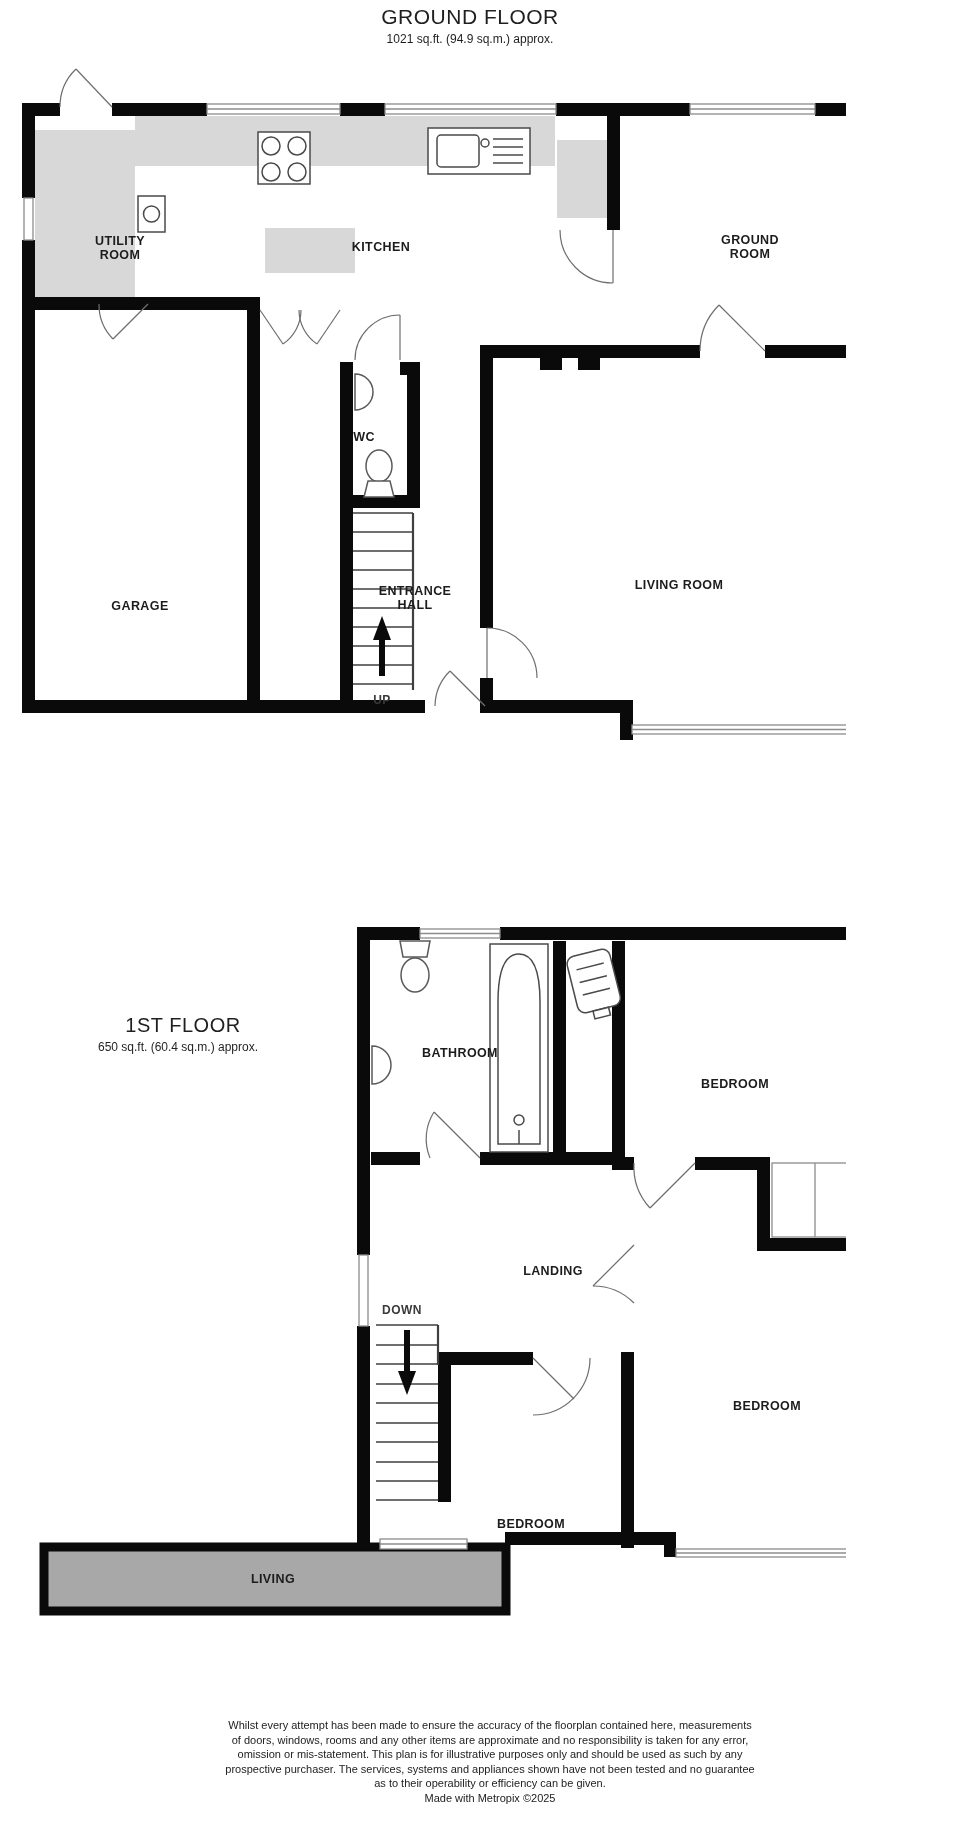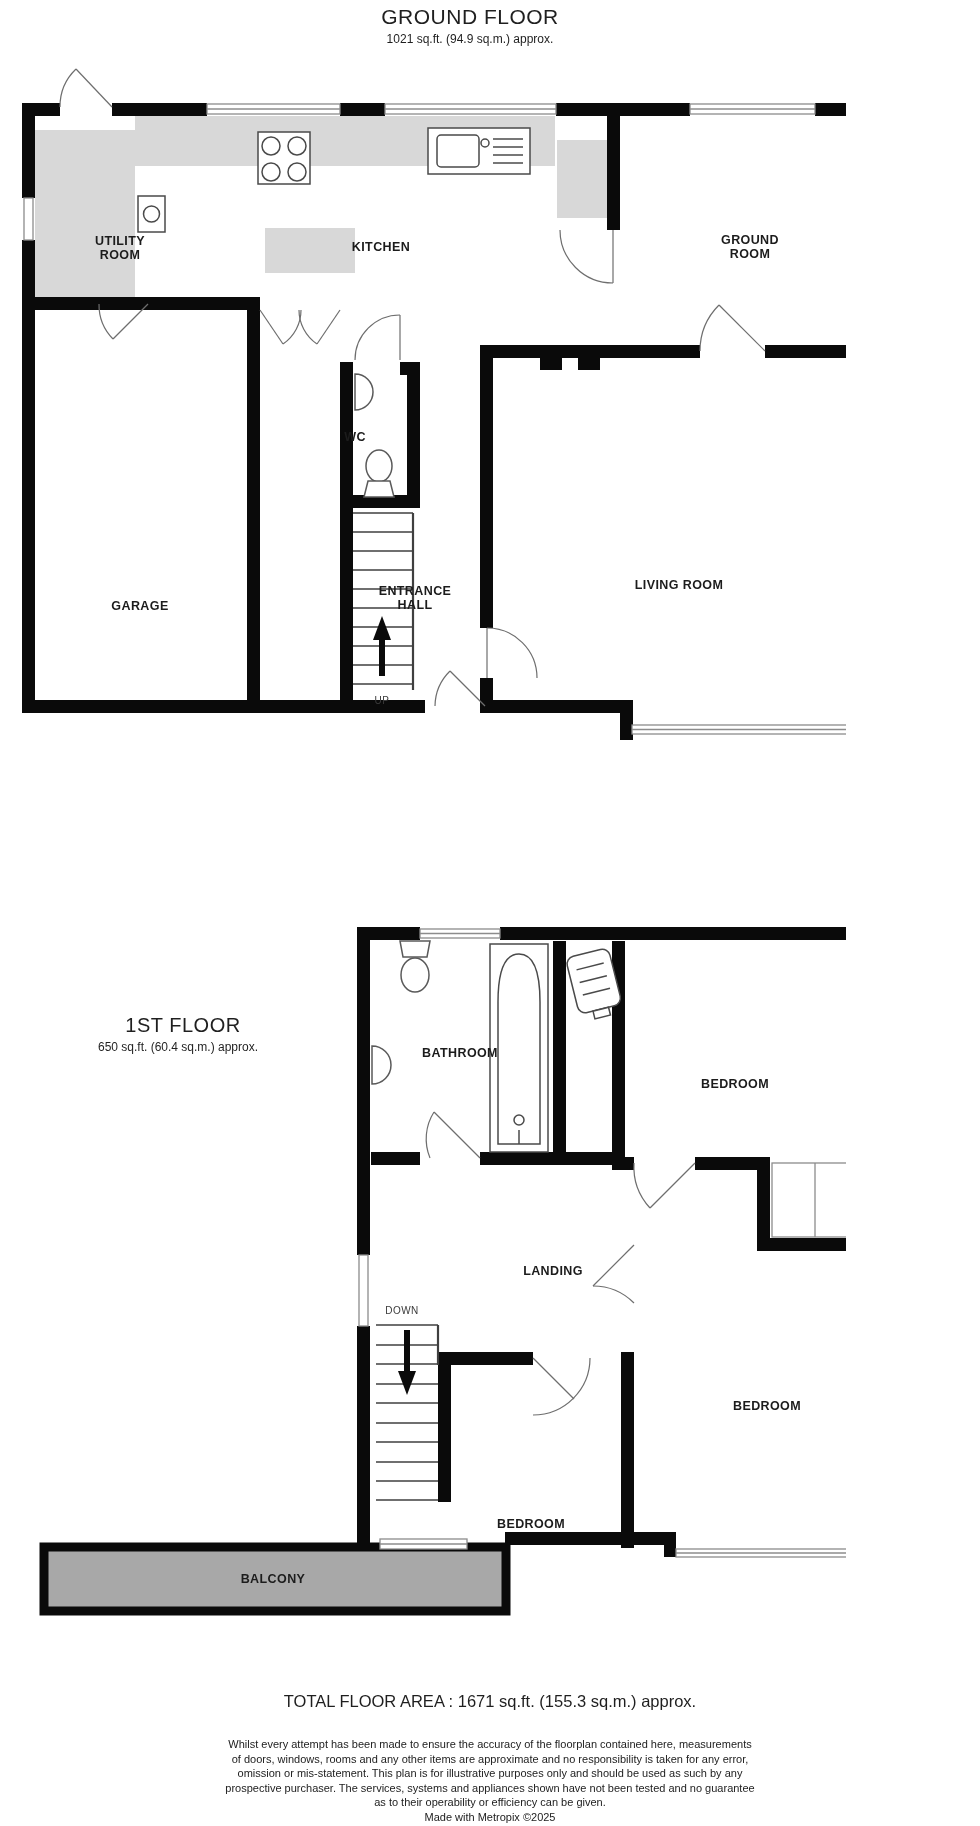--- a/index.html
+++ b/index.html
@@ -4,21 +4,21 @@
 <style>
   html,body{margin:0;padding:0;background:#ffffff;}
   #canvas{position:relative;width:846px;height:1826px;background:#ffffff;overflow:hidden;
           font-family:"Liberation Sans", sans-serif;}
   svg{position:absolute;left:0;top:0;}
   .title-block{position:absolute;text-align:center;color:#1f1f1f;}
   .title-line1{font-size:21px;letter-spacing:.5px;}
   .title-line2{font-size:12px;margin-top:3px;}
   .room-label{position:absolute;transform:translate(-50%,-50%);font-size:12.5px;font-weight:bold;
               color:#1c1c1c;letter-spacing:.4px;text-align:center;white-space:pre-line;line-height:14px;}
-  .tiny-label{position:absolute;transform:translate(-50%,-50%);font-size:10px;font-weight:normal;
+  .tiny-label{position:absolute;transform:translate(-50%,-50%);font-size:12px;font-weight:bold;
               color:#3a3a3a;letter-spacing:.5px;}
   .footer{position:absolute;left:0;top:1692px;width:980px;text-align:center;color:#1f1f1f;}
   .total-line{font-size:16.5px;}
   .disclaimer{font-size:11px;line-height:14.5px;margin-top:26px;white-space:pre-line;color:#222;}
   .credit{font-size:11px;margin-top:1px;color:#222;}
 </style>
 </head>
 <body>
 
 <div id="canvas">
@@ -259,42 +259,41 @@
 
   <div class="title-block" style="left:160px;top:5px;width:620px;">
     <div class="title-line1">GROUND FLOOR</div>
     <div class="title-line2">1021 sq.ft. (94.9 sq.m.) approx.</div>
   </div>
 
   <div class="room-label" style="left:86px;top:248px;margin-left:34px;">UTILITY
 ROOM</div>
   <div class="room-label" style="left:381px;top:247px;">KITCHEN</div>
   <div class="room-label" style="left:750px;top:247px;">GROUND ROOM</div>
-  <div class="room-label" style="left:355px;top:437px;text-align:center;">WC</div>
+  <div class="room-label" style="left:364px;top:437px;text-align:center;">WC</div>
   <div class="room-label" style="left:415px;top:598px;">ENTRANCE
 HALL</div>
   <div class="room-label" style="left:140px;top:606px;">GARAGE</div>
   <div class="room-label" style="left:679px;top:585px;">LIVING ROOM</div>
   <div class="tiny-label" style="left:382px;top:700px;">UP</div>
 
   <div class="title-block" style="left:0px;top:1014px;width:356px;">
     <div class="title-line1" style="font-size:20px;padding-left:10px;">1ST FLOOR</div>
     <div class="title-line2">650 sq.ft. (60.4 sq.m.) approx.</div>
   </div>
 
   <div class="room-label" style="left:460px;top:1053px;text-align:right;">BATHROOM</div>
   <div class="room-label" style="left:735px;top:1084px;">BEDROOM</div>
   <div class="room-label" style="left:553px;top:1271px;">LANDING</div>
   <div class="tiny-label" style="left:402px;top:1310px;">DOWN</div>
   <div class="room-label" style="left:767px;top:1406px;">BEDROOM</div>
   <div class="room-label" style="left:531px;top:1524px;">BEDROOM</div>
-  <div class="room-label" style="left:273px;top:1579px;">BALCONY</div>
+  <div class="room-label" style="left:273px;top:1579px;">LIVING</div>
 
   <div class="footer">
-    <div class="total-line">TOTAL FLOOR AREA : 1671 sq.ft. (155.3 sq.m.) approx.</div>
     <div class="disclaimer">Whilst every attempt has been made to ensure the accuracy of the floorplan contained here, measurements
 of doors, windows, rooms and any other items are approximate and no responsibility is taken for any error,
 omission or mis-statement. This plan is for illustrative purposes only and should be used as such by any
 prospective purchaser. The services, systems and appliances shown have not been tested and no guarantee
 as to their operability or efficiency can be given.</div>
     <div class="credit">Made with Metropix ©2025</div>
   </div>
 
 </div>
 

